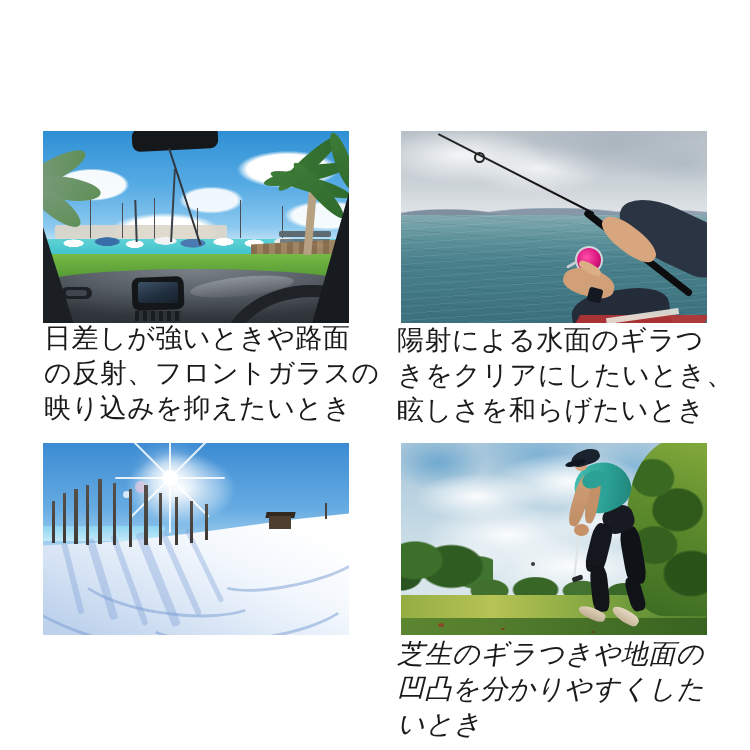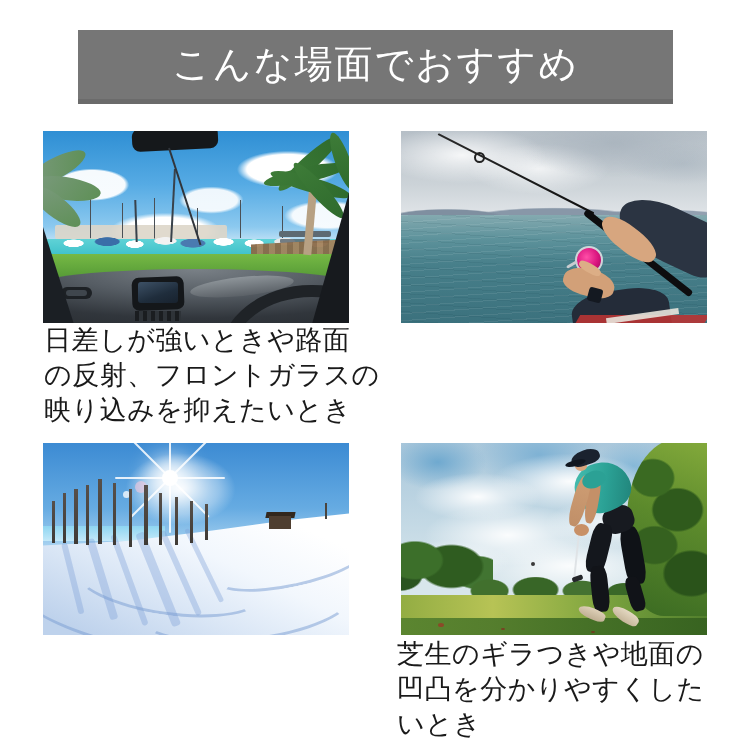--- a/index.html
+++ b/index.html
@@ -6,24 +6,24 @@
   .page{position:relative;width:750px;height:750px;background:#ffffff;overflow:hidden;
         font-family:"Liberation Sans","DejaVu Sans",sans-serif;}
   
   .title-bar{position:absolute;left:78px;top:30px;width:595px;height:69px;
              background:#767676;border-bottom:5px solid #6b6b6b;
              display:flex;align-items:center;justify-content:center;}
   .title-bar .title{color:#ffffff;font-size:38px;font-weight:500;letter-spacing:2px;white-space:pre;}
   
   .caption{position:absolute;margin:0;color:#1a1a1a;font-size:27px;line-height:35px;
            font-weight:500;letter-spacing:.5px;white-space:pre;}
-  .cap1{left:44px;top:323px;}
+  .cap1{left:44px;top:323px;font-family:Liberation Mono, monospace;}
   .cap2{left:397px;top:323px;}
   .cap3{left:44px;top:637px;}
-  .cap4{left:397px;top:637px;}
+  .cap4{left:397px;top:637px;font-style:italic;}
   
   .photo{position:absolute;width:306px;height:192px;margin:0;overflow:hidden;background:#9ab;}
   .photo div{position:absolute;}
   .ph1{left:43px;top:131px;}
   .ph2{left:401px;top:131px;}
   .ph3{left:43px;top:443px;}
   .ph4{left:401px;top:443px;}
 
   
   .p1-sky{inset:0;background:linear-gradient(180deg,#2f8fd4 0%,#56abe4 28%,#8cc9ef 50%,#cfe9f8 60%,#e9f4fb 66%,#e9f4fb 100%);}
@@ -231,23 +231,20 @@
     background:linear-gradient(#ded0b8,#bfae92);transform:rotate(22deg);}
   .p4-shoe2{left:68.5%;top:87%;width:9.5%;height:6%;border-radius:60% 40% 40% 60%;
     background:linear-gradient(#e4d8c2,#c6b69a);transform:rotate(32deg);}
   .p4-ball{left:42.5%;top:62%;width:4px;height:4px;background:#3a3a3a;border-radius:50%;}
 </style>
 </head>
 <body>
 
 <div class="page">
 
-  <div class="title-bar">
-    <span class="title">こんな場面でおすすめ</span>
-  </div>
 
   <figure class="photo ph1">
     <div class="p1-sky"></div>
     <div class="p1-clouds"></div>
     <div class="p1-skyline"></div>
     <div class="p1-water"></div>
     <div class="p1-boats"></div>
     <div class="p1-masts"></div>
     <div class="p1-mast-main"></div>
     <div class="p1-mast-2"></div>
@@ -364,17 +361,20 @@
     <div class="p4-sleeve"></div>
     <div class="p4-hands"></div>
     <div class="p4-face"></div>
     <div class="p4-cap"></div>
     <div class="p4-brim"></div>
   </figure>
 
   <p class="caption cap1">日差しが強いときや路面
 の反射、フロントガラスの
 映り込みを抑えたいとき</p>
+  <p class="caption cap2">陽射による水面のギラつ
+きをクリアにしたいとき、
+眩しさを和らげたいとき</p>
   <p class="caption cap4">芝生のギラつきや地面の
 凹凸を分かりやすくした
 いとき</p>
 
 </div>
 
 </body></html>

